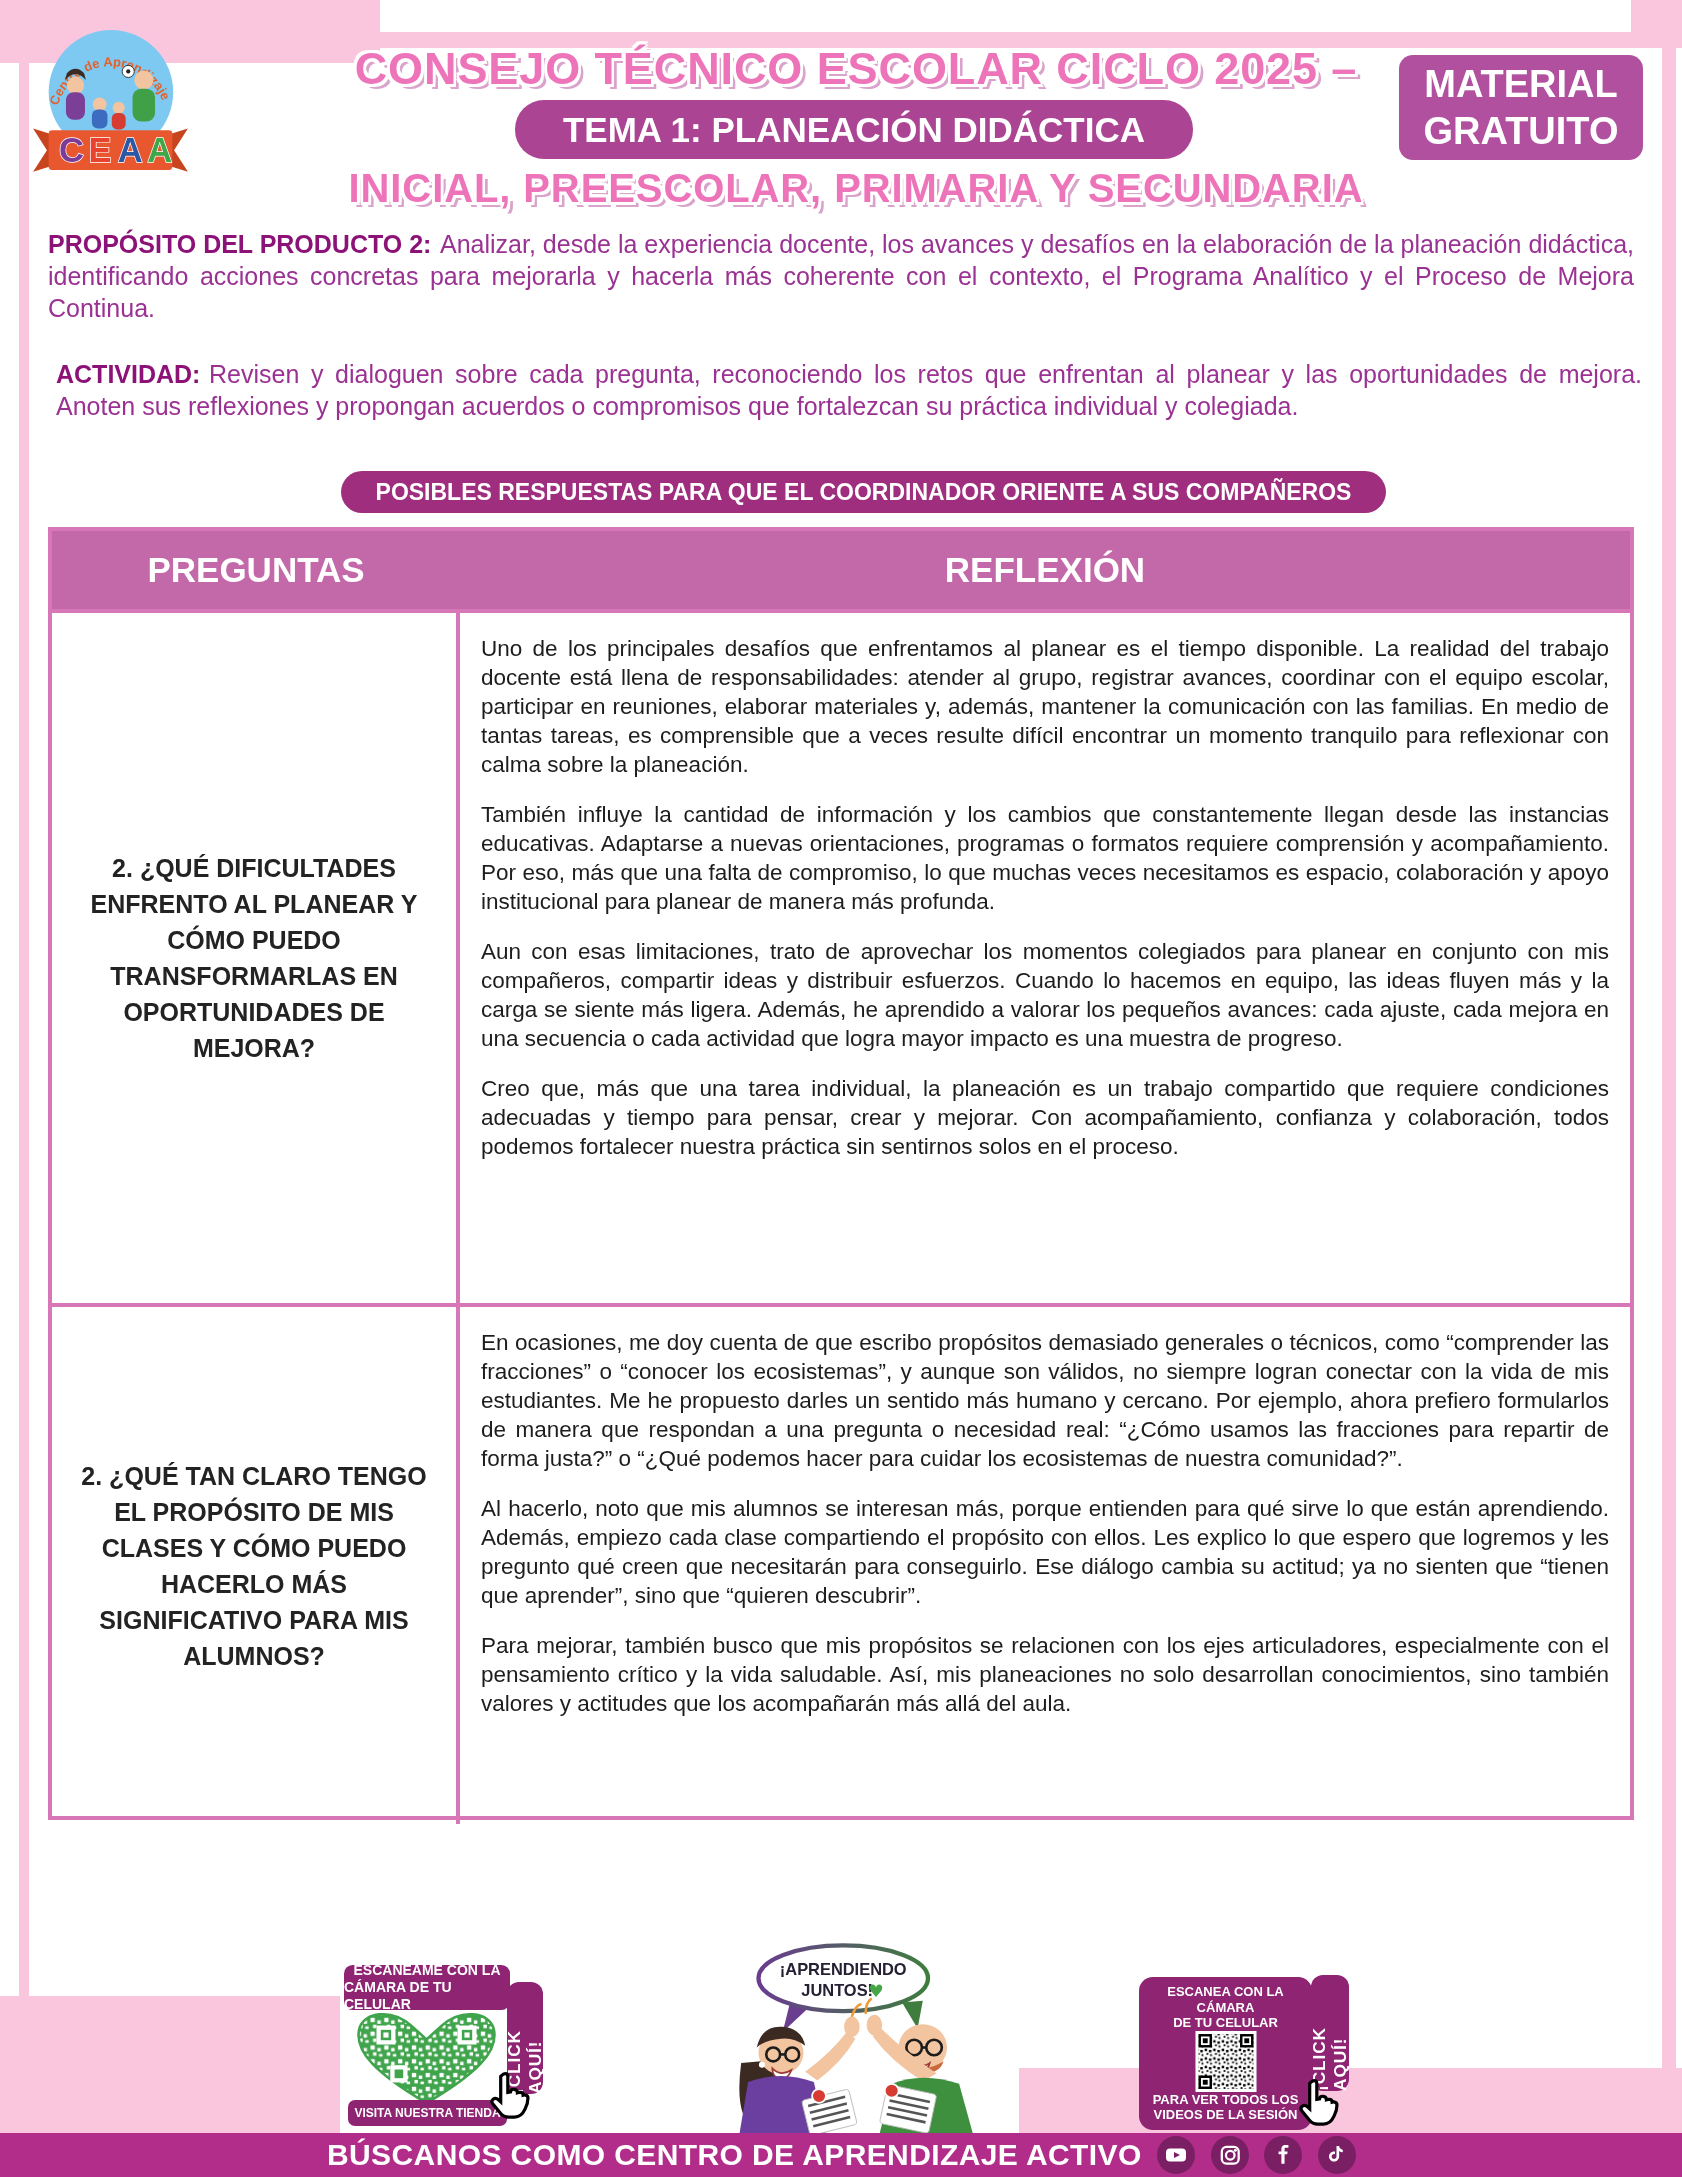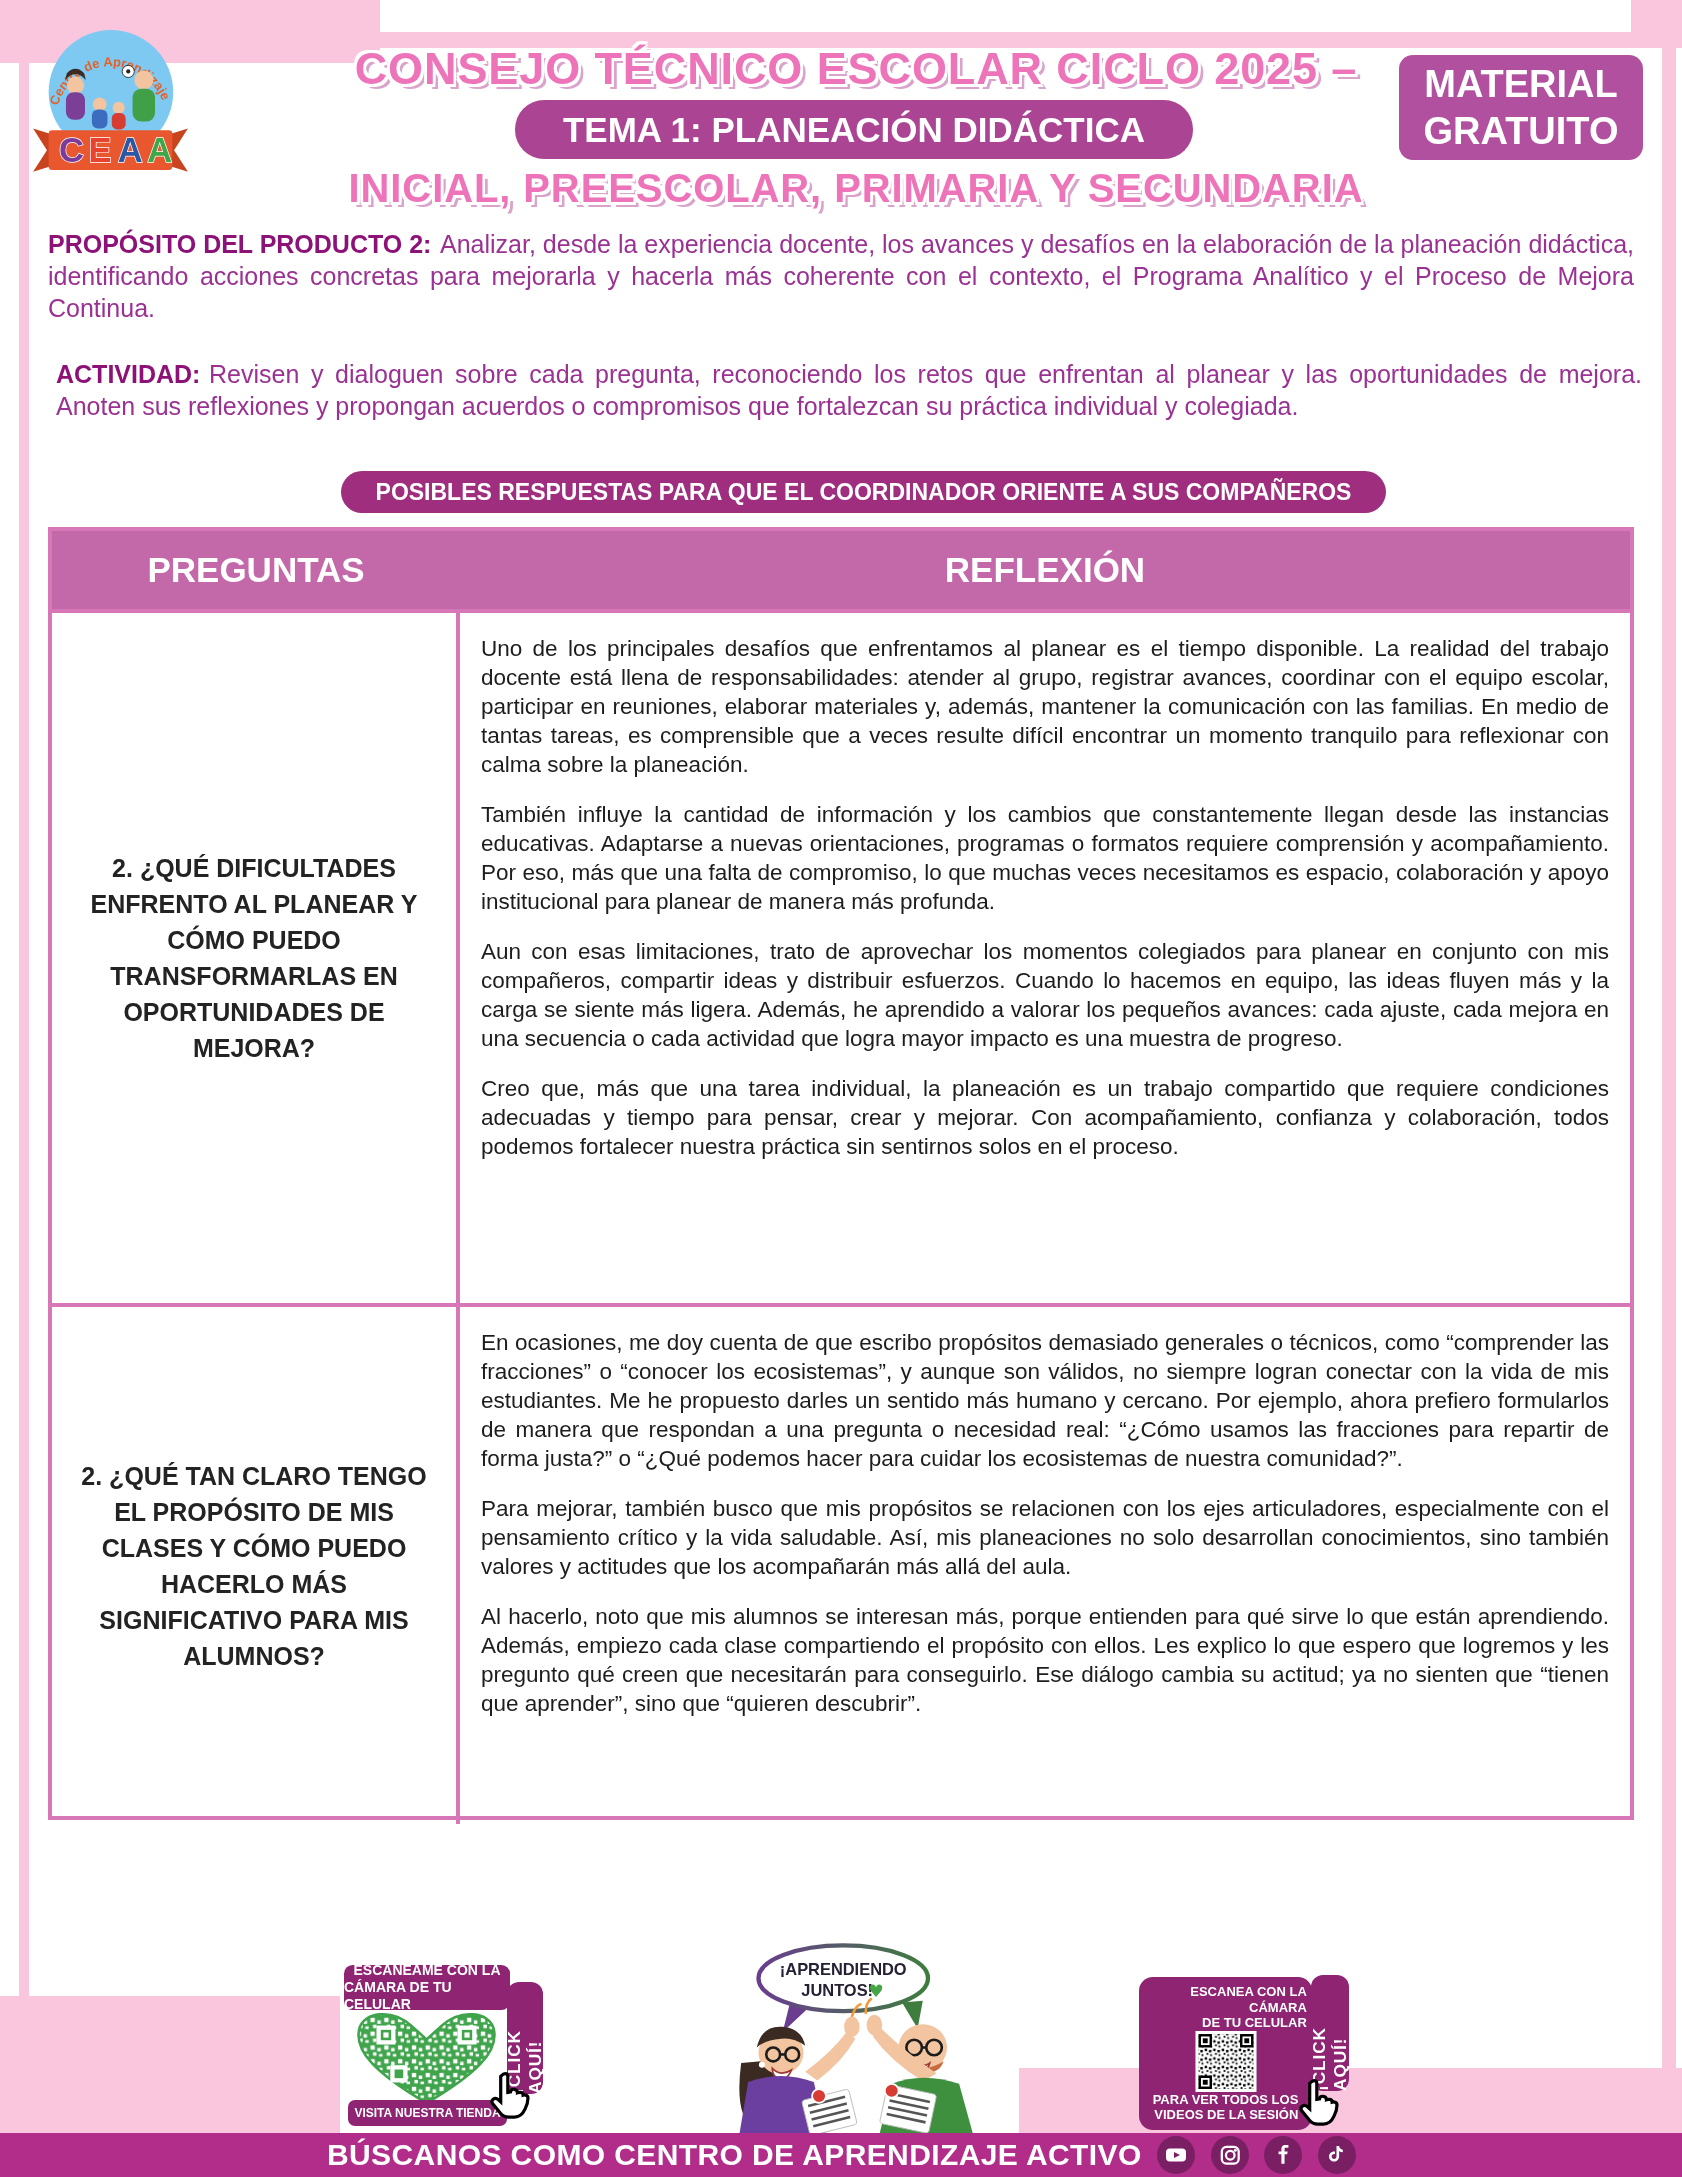--- a/index.html
+++ b/index.html
@@ -60,21 +60,21 @@
     display:flex;align-items:center;justify-content:center;}
   .click-tab span{writing-mode:vertical-rl;transform:rotate(180deg);letter-spacing:0.9px;}
   .tab-left{left:507px;top:1982px;width:36px;height:112px;}
   .tab-right{left:1311px;top:1975px;width:38px;height:116px;}
   .cursor{width:55px;height:57px;}
   .cur-left{left:481px;top:2068px;}
   .cur-right{left:1290px;top:2075px;}
   .panel-qr{left:1139px;top:1977px;width:173px;height:153px;background:#8e2472;border-radius:14px;
     display:flex;flex-direction:column;align-items:center;justify-content:space-between;
     padding:7px 5.2px;box-sizing:border-box;}
-  .panel-qr .plabel{color:#fff;font-weight:bold;font-size:13px;line-height:15.6px;text-align:right;}
+  .panel-qr .plabel{color:#fff;font-weight:bold;font-size:13px;line-height:15.6px;text-align:center;}
   .chars{left:722px;top:1942px;width:303px;height:192px;}
 
   
   .footer-bar{left:0;top:2133px;width:1683px;height:44px;background:#b12d89;display:flex;
     align-items:center;justify-content:center;gap:15.6px;}
   .footer-bar .ftxt{color:#fff;font-weight:bold;font-size:30px;letter-spacing:0.4px;}
   .icon-circle{width:38px;height:38px;border-radius:50%;background:#7a1f63;display:flex;
     align-items:center;justify-content:center;}
 </style>
 </head>
@@ -141,22 +141,22 @@
       <p>Uno de los principales desafíos que enfrentamos al planear es el tiempo disponible. La realidad del trabajo docente está llena de responsabilidades: atender al grupo, registrar avances, coordinar con el equipo escolar, participar en reuniones, elaborar materiales y, además, mantener la comunicación con las familias. En medio de tantas tareas, es comprensible que a veces resulte difícil encontrar un momento tranquilo para reflexionar con calma sobre la planeación.</p>
       <p>También influye la cantidad de información y los cambios que constantemente llegan desde las instancias educativas. Adaptarse a nuevas orientaciones, programas o formatos requiere comprensión y acompañamiento. Por eso, más que una falta de compromiso, lo que muchas veces necesitamos es espacio, colaboración y apoyo institucional para planear de manera más profunda.</p>
       <p>Aun con esas limitaciones, trato de aprovechar los momentos colegiados para planear en conjunto con mis compañeros, compartir ideas y distribuir esfuerzos. Cuando lo hacemos en equipo, las ideas fluyen más y la carga se siente más ligera. Además, he aprendido a valorar los pequeños avances: cada ajuste, cada mejora en una secuencia o cada actividad que logra mayor impacto es una muestra de progreso.</p>
       <p>Creo que, más que una tarea individual, la planeación es un trabajo compartido que requiere condiciones adecuadas y tiempo para pensar, crear y mejorar. Con acompañamiento, confianza y colaboración, todos podemos fortalecer nuestra práctica sin sentirnos solos en el proceso.</p>
     </div>
   </div>
   <div class="trow r2">
     <div class="qcell">2. ¿QUÉ TAN CLARO TENGO EL PROPÓSITO DE MIS CLASES Y CÓMO PUEDO HACERLO MÁS SIGNIFICATIVO PARA MIS ALUMNOS?</div>
     <div class="rcell">
       <p>En ocasiones, me doy cuenta de que escribo propósitos demasiado generales o técnicos, como “comprender las fracciones” o “conocer los ecosistemas”, y aunque son válidos, no siempre logran conectar con la vida de mis estudiantes. Me he propuesto darles un sentido más humano y cercano. Por ejemplo, ahora prefiero formularlos de manera que respondan a una pregunta o necesidad real: “¿Cómo usamos las fracciones para repartir de forma justa?” o “¿Qué podemos hacer para cuidar los ecosistemas de nuestra comunidad?”.</p>
+      <p>Al hacerlo, noto que mis alumnos se interesan más, porque entienden para qué sirve lo que están aprendiendo. Además, empiezo cada clase compartiendo el propósito con ellos. Les explico lo que espero que logremos y les pregunto qué creen que necesitarán para conseguirlo. Ese diálogo cambia su actitud; ya no sienten que “tienen que aprender”, sino que “quieren descubrir”.</p>
       <p>Para mejorar, también busco que mis propósitos se relacionen con los ejes articuladores, especialmente con el pensamiento crítico y la vida saludable. Así, mis planeaciones no solo desarrollan conocimientos, sino también valores y actitudes que los acompañarán más allá del aula.</p>
-      <p>Al hacerlo, noto que mis alumnos se interesan más, porque entienden para qué sirve lo que están aprendiendo. Además, empiezo cada clase compartiendo el propósito con ellos. Les explico lo que espero que logremos y les pregunto qué creen que necesitarán para conseguirlo. Ese diálogo cambia su actitud; ya no sienten que “tienen que aprender”, sino que “quieren descubrir”.</p>
     </div>
   </div>
 </div>
 
 <div class="abs qr-label lbl-top-left">
   <span>ESCANÉAME CON LA</span>
   <span>CÁMARA DE TU CELULAR</span>
 </div>
 <svg class="abs heart-qr" viewBox="0 0 196 118">
   <defs>

